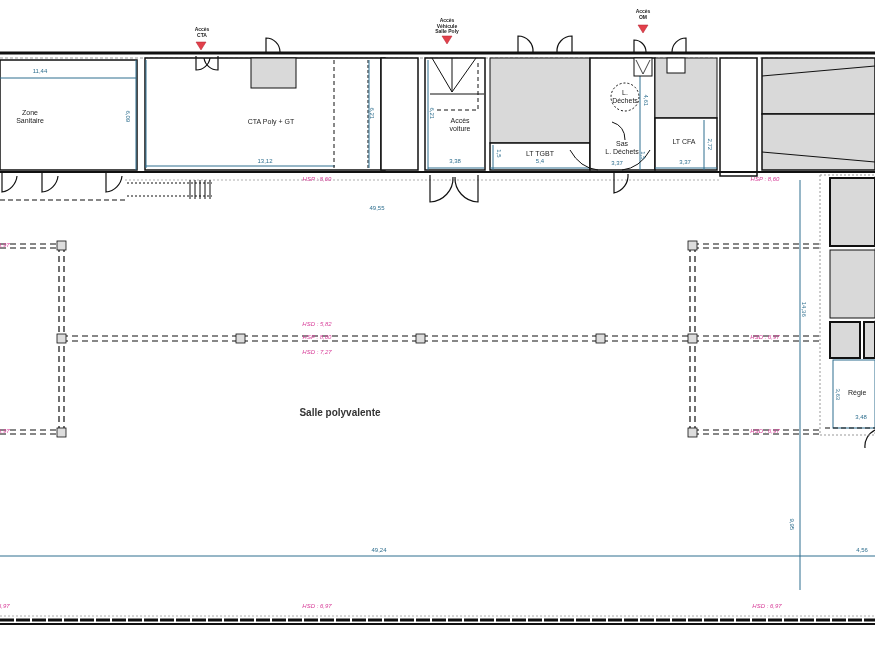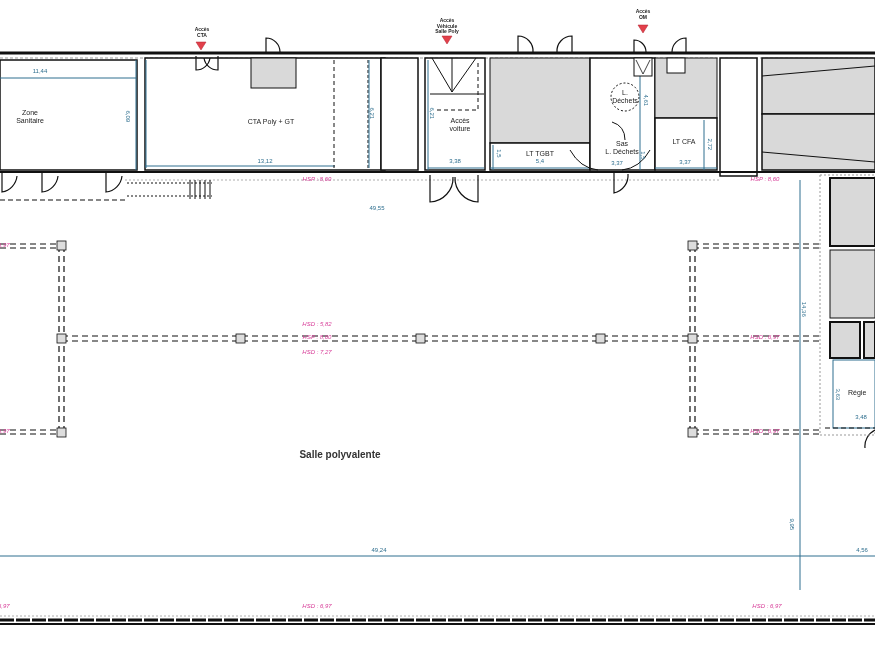--- a/index.html
+++ b/index.html
@@ -1,20 +1,20 @@
 <!DOCTYPE html>
 <html><head>
 <meta charset="utf-8">
 <style>
   html, body { margin: 0; padding: 0; background: #ffffff; }
   body { width: 875px; height: 656px; overflow: hidden; position: relative; font-family: "Liberation Sans", sans-serif; }
   #plan { position: absolute; left: 0; top: 0; width: 875px; height: 656px; }
   .lbl { position: absolute; font-family: "Liberation Sans", sans-serif; color: #222; text-align: center; line-height: 1.1; white-space: nowrap; }
   .room { font-size: 7px; font-weight: normal; }
-  .room-big { font-size: 10px; font-weight: bold; color: #333; margin-top: 42px; }
+  .room-big { font-size: 10px; font-weight: bold; color: #333; }
   .dim { font-size: 6px; color: #2f6f8f; }
   .dimv { font-size: 6px; color: #2f6f8f; transform: rotate(90deg); transform-origin: center; }
   .height { font-size: 6px; color: #d8409a; font-style: italic; }
   .access { font-size: 5px; font-weight: bold; color: #222; }
 </style>
 </head>
 <body>
 
 <svg id="plan" viewBox="0 0 875 656" xmlns="http://www.w3.org/2000/svg">
 

